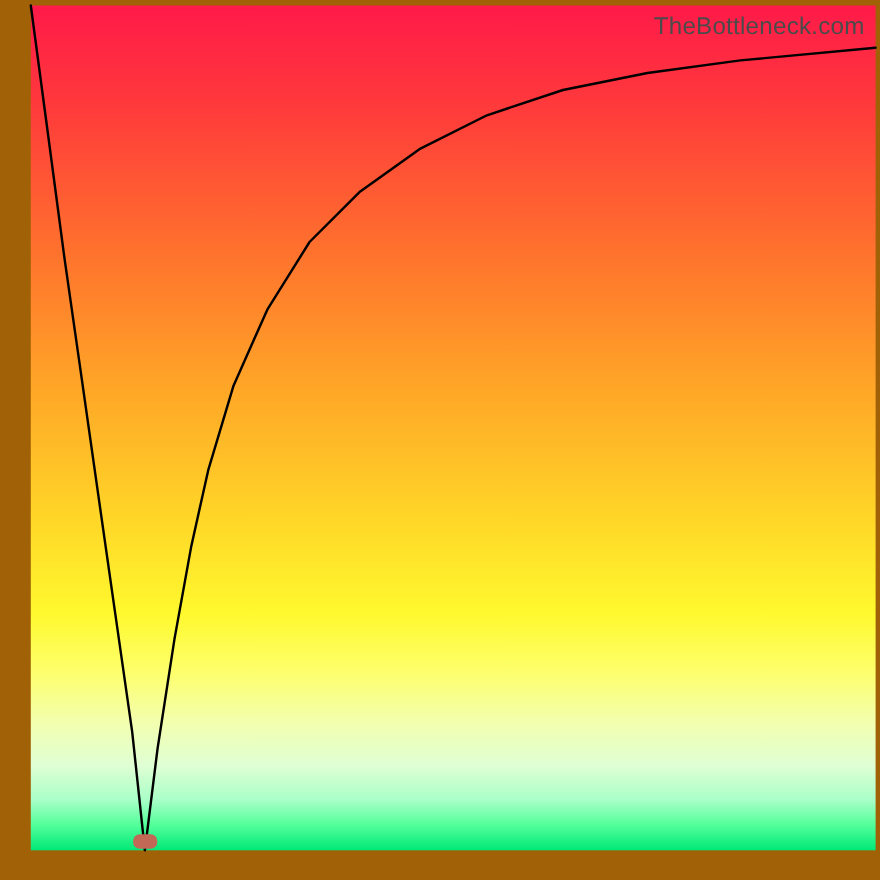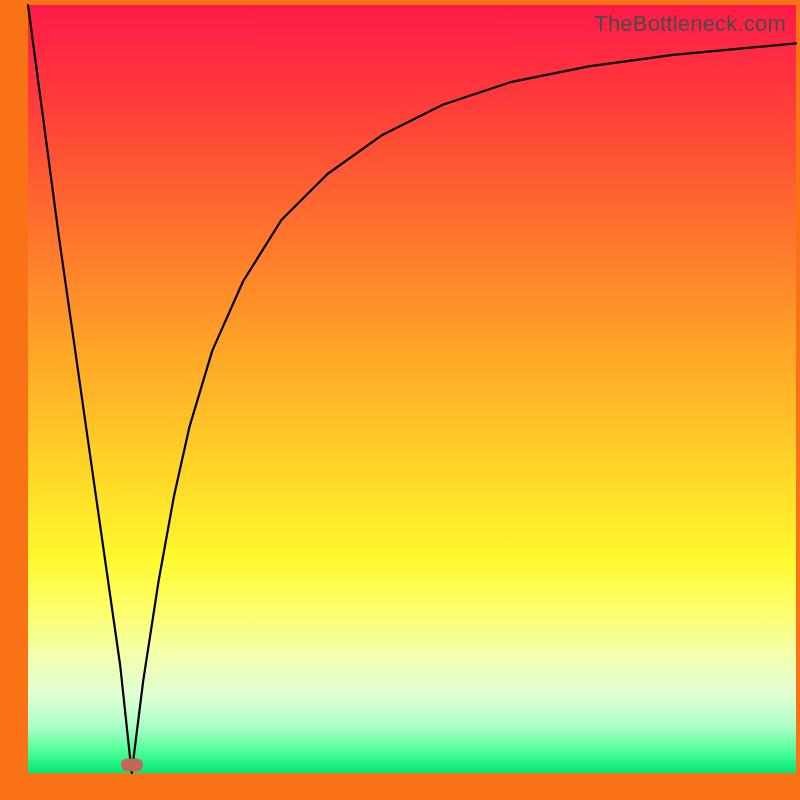--- a/index.html
+++ b/index.html
@@ -8,21 +8,21 @@
     width: 800px;
     height: 800px;
     background: #000;
     overflow: hidden;
     font-family: Arial, Helvetica, sans-serif;
   }
   .outer {
     position: relative;
     width: 800px;
     height: 800px;
-    background: #f97316;
+    background: #a16207;
   }
   .plot {
     position: absolute;
     left: 28px;
     top: 5px;
     width: 768px;
     height: 768px;
     background: linear-gradient(
       to bottom,
       #ff1a49 0%,

